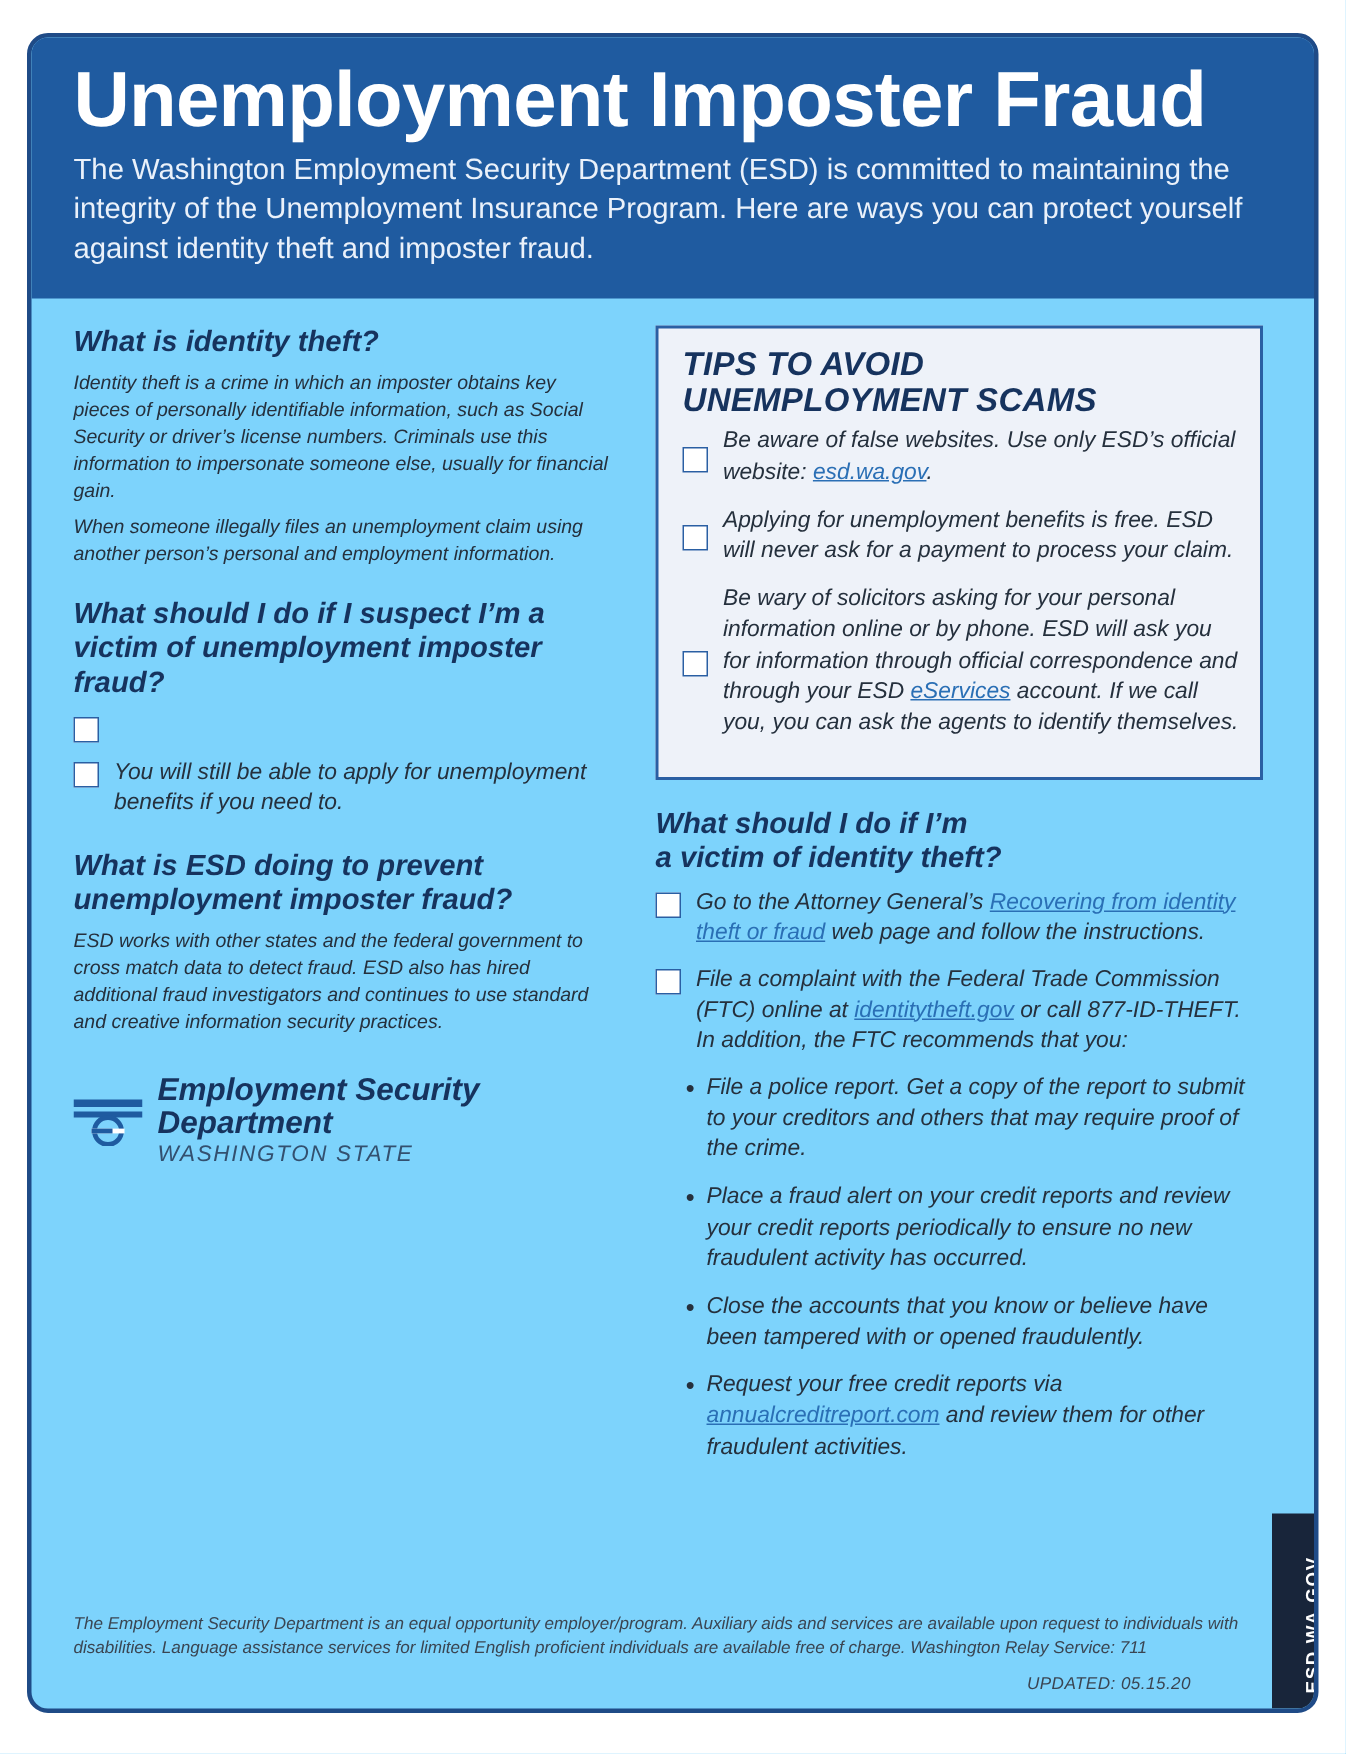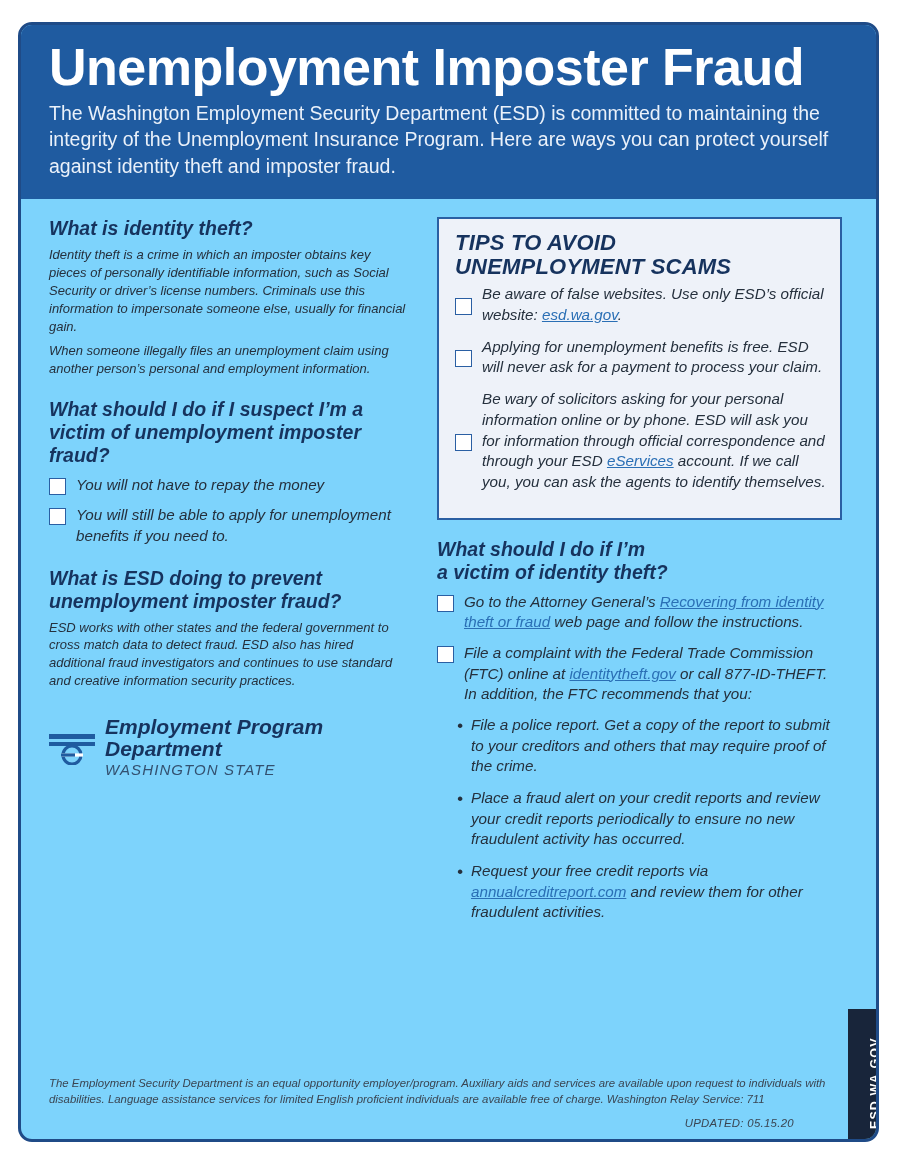--- a/index.html
+++ b/index.html
@@ -238,41 +238,40 @@
       <h2 class="section">What is identity theft?</h2>
       <p class="body">Identity theft is a crime in which an imposter obtains key pieces of personally identifiable information, such as Social Security or driver’s license numbers. Criminals use this information to impersonate someone else, usually for financial gain.</p>
 
       <p class="body">When someone illegally files an unemployment claim using another person’s personal and employment information.</p>
 
       <h2 class="section tight">What should I do if I suspect I’m a victim of unemployment imposter fraud?</h2>
 
       <ul class="checklist">
         <li>
           <span class="cbox"></span>
-          <span class="cb-text">You will not have to repay the money</span>
         </li>
         <li>
           <span class="cbox"></span>
           <span class="cb-text">You will still be able to apply for unemployment benefits if you need to.</span>
         </li>
       </ul>
 
       <h2 class="section tight">What is ESD doing to prevent unemployment imposter fraud?</h2>
       <p class="body">ESD works with other states and the federal government to cross match data to detect fraud. ESD also has hired additional fraud investigators and continues to use standard and creative information security practices.</p>
 
       <div class="logo-row">
         <svg class="logo-mark" viewBox="0 0 46 34">
           <rect x="0" y="3" width="46" height="5" fill="#1f5ba0"></rect>
           <rect x="0" y="11" width="46" height="4" fill="#1f5ba0"></rect>
           <circle cx="23" cy="24" r="9" fill="none" stroke="#1f5ba0" stroke-width="3.2"></circle>
           <rect x="12" y="22.4" width="22" height="3.2" fill="#ffffff"></rect>
           <rect x="12" y="22.4" width="14" height="3.2" fill="#1f5ba0"></rect>
         </svg>
         <div>
-          <div class="logo-text-main">Employment Program Department</div>
+          <div class="logo-text-main">Employment Security Department</div>
           <div class="logo-text-sub">WASHINGTON STATE</div>
         </div>
       </div>
 
     </div>
 
     <div class="col-right">
 
       <div class="tips-box">
         <h2><span>TIPS TO AVOID</span><br><span>UNEMPLOYMENT SCAMS</span></h2>
@@ -302,20 +301,21 @@
           </li>
           <li>
             <span class="cbox"></span>
             <span class="cb-text"><span>File a complaint with the Federal Trade Commission (FTC) online at </span><a class="link" href="#">identitytheft.gov</a><span> or call 877-ID-THEFT. In addition, the FTC recommends that you:</span></span>
           </li>
         </ul>
 
         <ul class="bullets">
           <li><span>File a police report. Get a copy of the report to submit to your creditors and others that may require proof of the crime.</span></li>
           <li><span>Place a fraud alert on your credit reports and review your credit reports periodically to ensure no new fraudulent activity has occurred.</span></li>
+          <li><span>Close the accounts that you know or believe have been tampered with or opened fraudulently.</span></li>
           <li><span>Request your free credit reports via </span><a class="link" href="#">annualcreditreport.com</a><span> and review them for other fraudulent activities.</span></li>
         </ul>
       </div>
 
     </div>
   </div>
 
   <div class="footer">
     <p class="disclaimer">The Employment Security Department is an equal opportunity employer/program. Auxiliary aids and services are available upon request to individuals with disabilities. Language assistance services for limited English proficient individuals are available free of charge. Washington Relay Service: 711</p>
     <div class="updated">UPDATED: 05.15.20</div>

